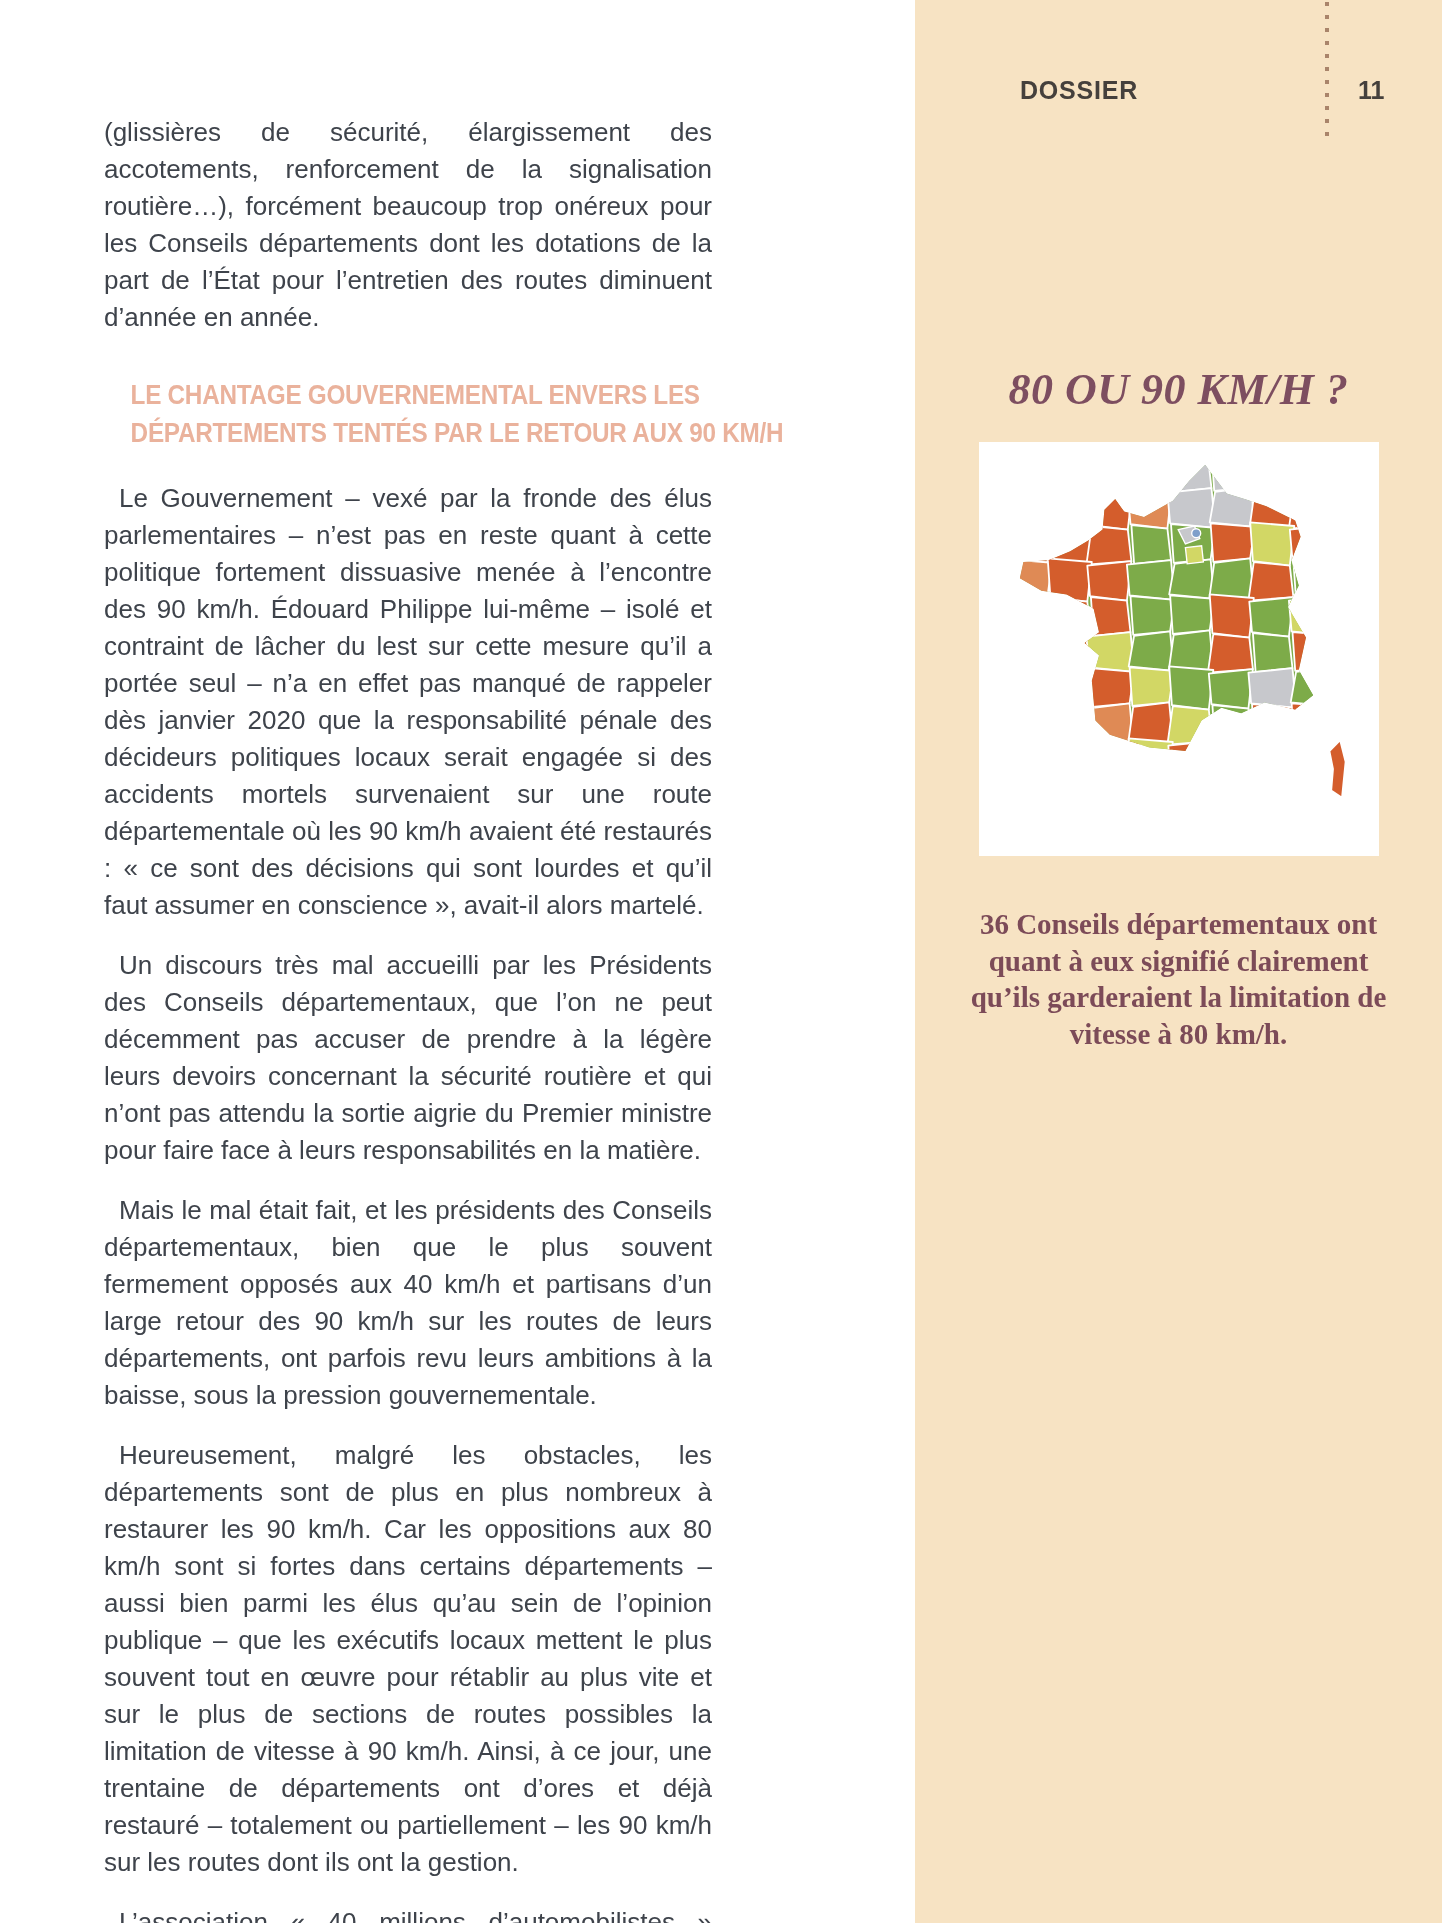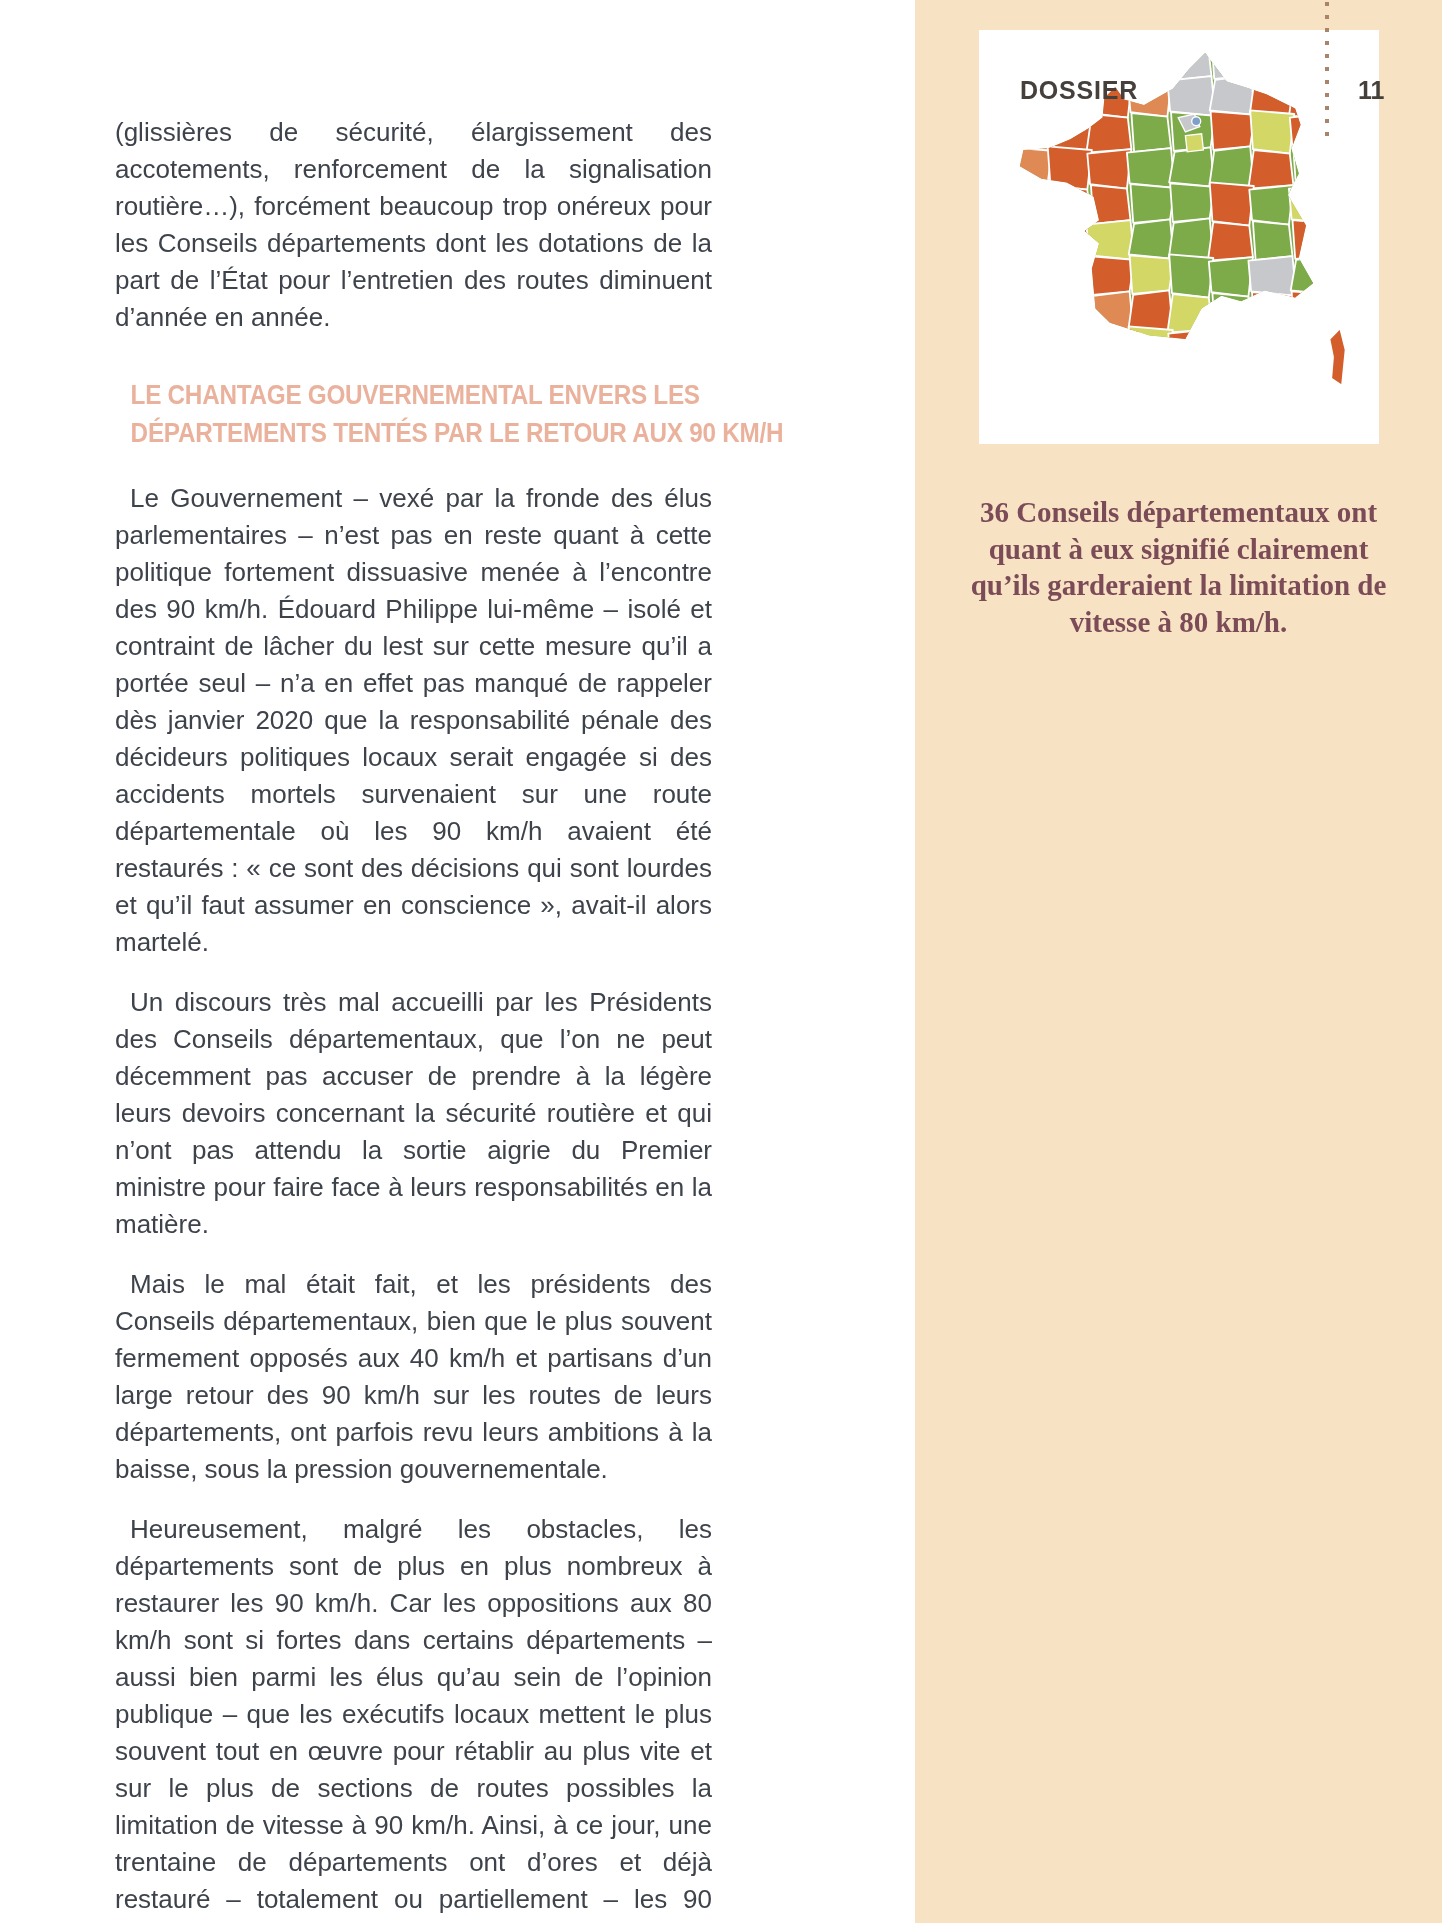--- a/index.html
+++ b/index.html
@@ -36,21 +36,21 @@
   }
 
   
   .article {
     position:absolute; left:100px; top:114px; width:612px;
   }
   p.body-p {
     font-size:26px; line-height:37px;
     color:#3e434b;
     text-align:justify;
-    margin:0 0 23px 15px;
+    margin:0 0 23px 4px;
   }
   p.body-p.indent { text-indent:15px; }
   .section-heading {
     color:#eab29c;
     font-weight:bold;
     font-size:27px; line-height:38px;
     letter-spacing:-0.3px;
     text-align:center;
     white-space:nowrap;
     transform:scaleX(0.90);
@@ -82,20 +82,21 @@
     font-weight:700;
     font-size:29px; line-height:36.5px;
     color:#7c4b58;
   }
   .sb-p.gap-lg { margin-top:50px; }
 </style>
 </head>
 <body>
 
 <div class="sidebar">
+  <div class="sb-title">80 OU 90 KM/H ?</div>
 
   <div class="map-box">
     <svg id="france-svg" width="400" height="414" viewBox="0 0 400 414" aria-hidden="true">
       <defs>
         <clipPath id="franceClip">
           <path d="M218 12 L242 44 L262 50 L286 58 L318 74 L324 92 L314 118 L322 146 L310 170
                    L330 204 L322 240 L338 268 L318 284 L284 276 L258 288 L236 282 L214 296
                    L196 330 L156 326 L112 312 L96 296 L92 252 L100 224 L84 210 L100 198
                    L94 172 L64 156 L36 152 L12 138 L16 120 L44 118 L68 108 L88 96 L104 84
                    L106 62 L118 50 L128 64 L150 70 L182 52 L200 30 Z"></path>

